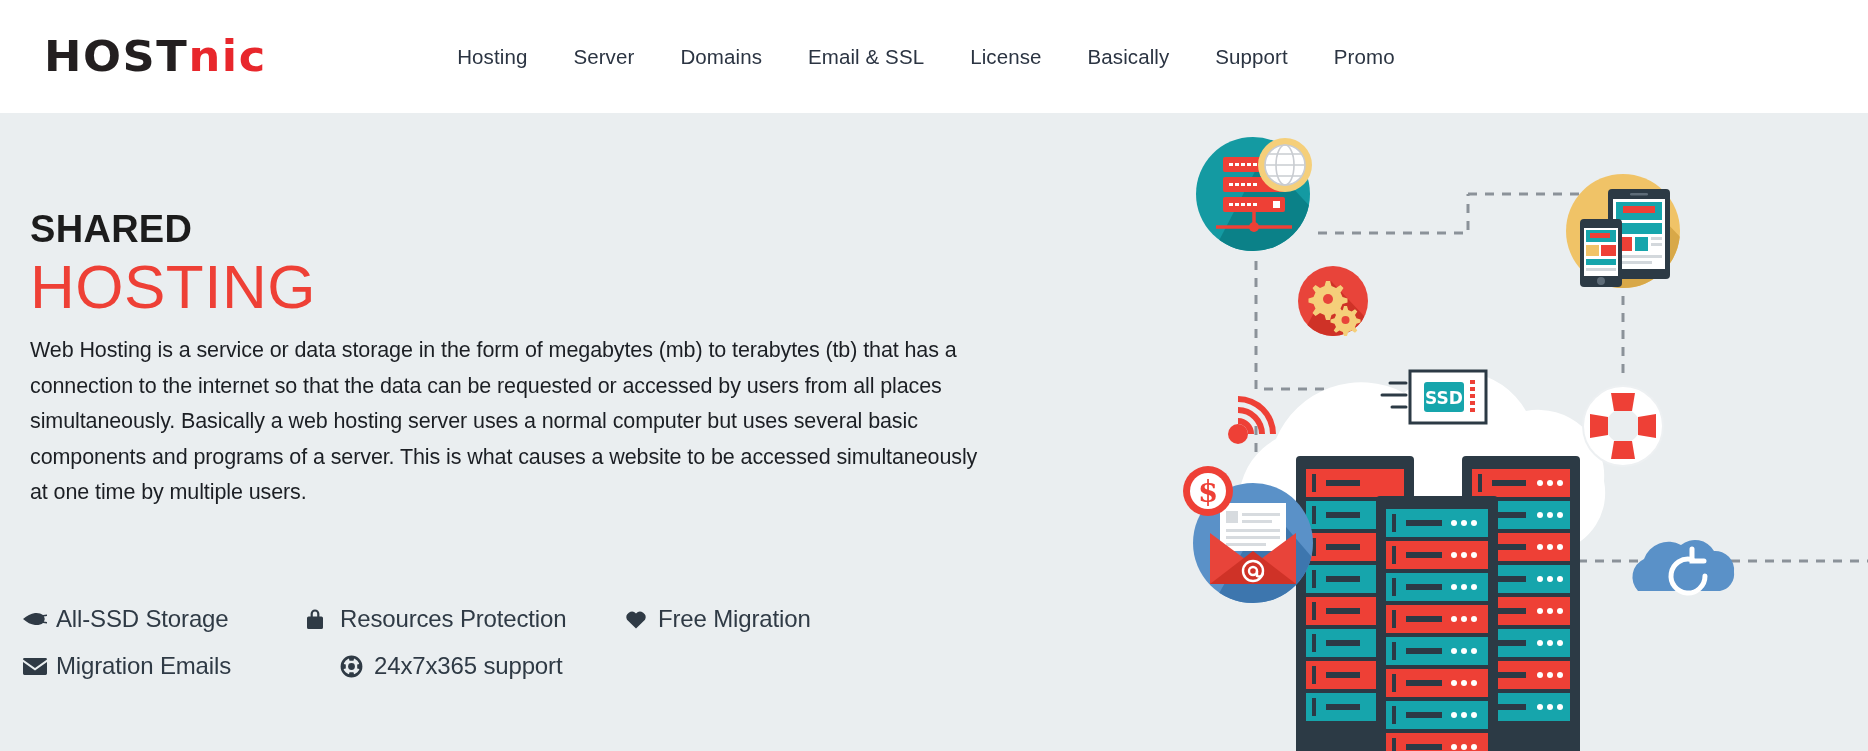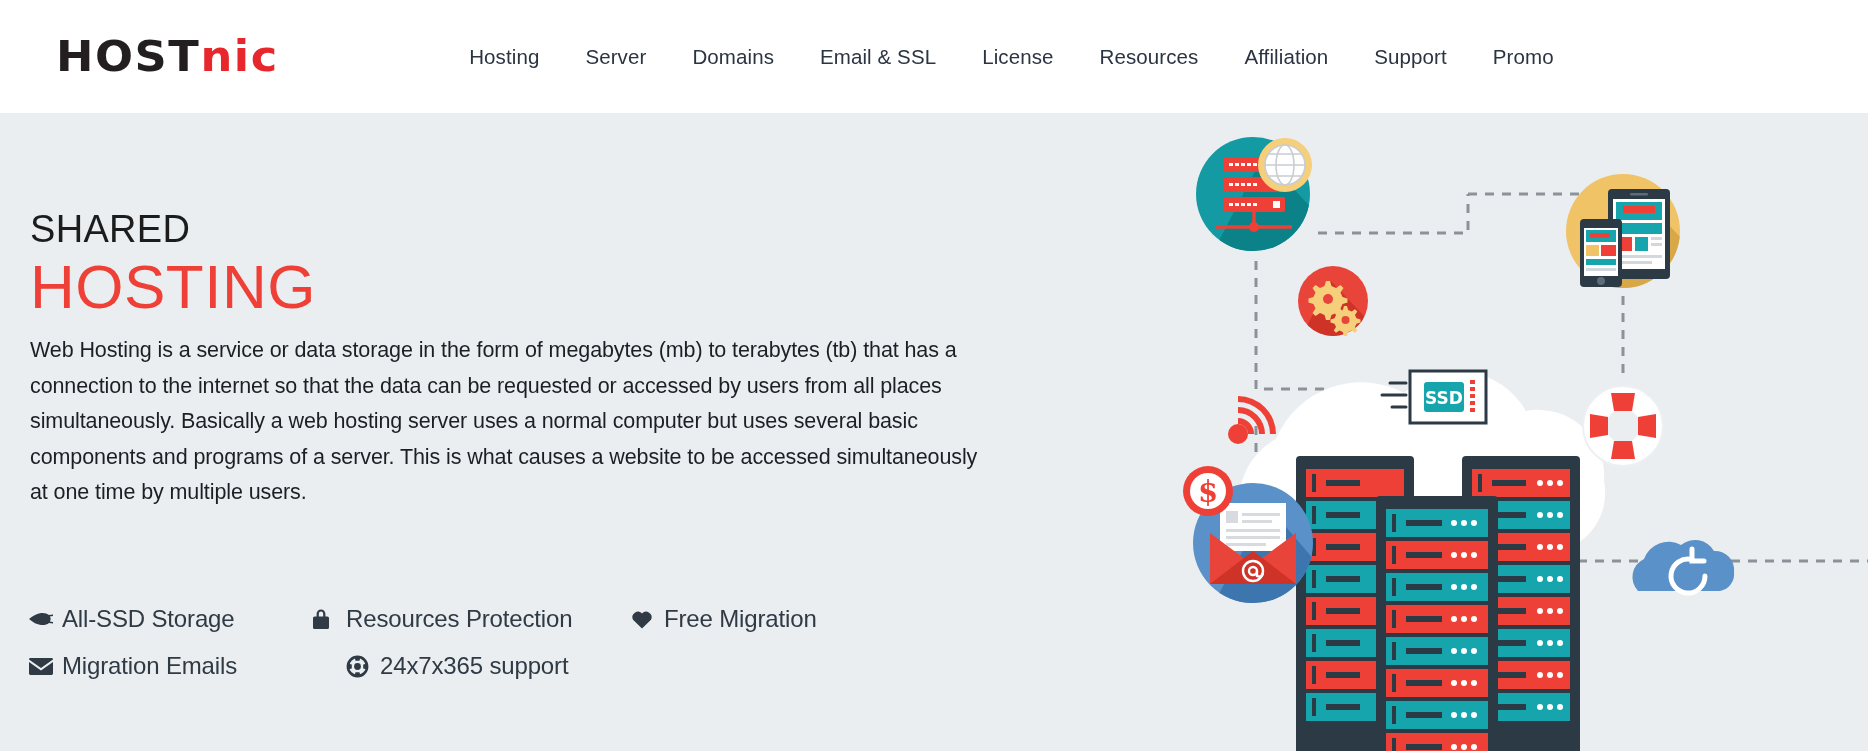--- a/index.html
+++ b/index.html
@@ -10,21 +10,21 @@
     font-family: "Liberation Sans", "DejaVu Sans", sans-serif;
     background: #ffffff;
   }
 
   
   .header {
     height: 113px;
     background: #ffffff;
     display: flex;
     align-items: center;
-    padding: 0 0 0 56px;
+    padding: 0 0 0 44px;
     position: relative;
     z-index: 5;
   }
   .logo {
     font-family: "DejaVu Sans", sans-serif;
     font-size: 43px;
     font-weight: 700;
     letter-spacing: 1.5px;
     line-height: 1;
     white-space: nowrap;
@@ -62,21 +62,21 @@
     padding: 0 56px;
   }
   .hero-copy {
     position: absolute;
     left: 30px;
     top: 96px;
     width: 1140px;
   }
   .eyebrow {
     font-size: 38px;
-    font-weight: 400;
+    font-weight: 700;
     letter-spacing: .3px;
     color: #1c1c1c;
     line-height: 1.08;
   }
   .headline {
     font-size: 62px;
     font-weight: 400;
     letter-spacing: .5px;
     color: #ee4036;
     line-height: 1.12;
@@ -86,21 +86,21 @@
     margin-top: 12px;
     font-size: 21.5px;
     line-height: 35.5px;
     color: #1c1f24;
     max-width: 952px;
     letter-spacing: -0.1px;
   }
 
   .features {
     position: absolute;
-    left: 28px;
+    left: 22px;
     top: 492px;
     width: 1000px;
   }
   .feature-row {
     display: flex;
     align-items: center;
     margin-bottom: 19px;
   }
   .feature {
     display: flex;
@@ -141,22 +141,21 @@
 <header class="header">
   <div class="logo">
     <span class="lg-dark">HOST</span><span class="lg-red">NIC</span>
   </div>
   <nav class="nav" id="nav-root">
       <a class="nav-item">Hosting</a>
       <a class="nav-item">Server</a>
       <a class="nav-item">Domains</a>
       <a class="nav-item">Email &amp; SSL</a>
       <a class="nav-item">License</a>
-      <a class="nav-item">Resources</a>
-      <a class="nav-item">Affiliation</a>
+      <a class="nav-item">Basically</a>
       <a class="nav-item">Support</a>
       <a class="nav-item">Promo</a>
     </nav>
 </header>
 
 <section class="hero">
   <div class="hero-inner">
 
     <div class="hero-copy">
       <div class="eyebrow">SHARED</div>

